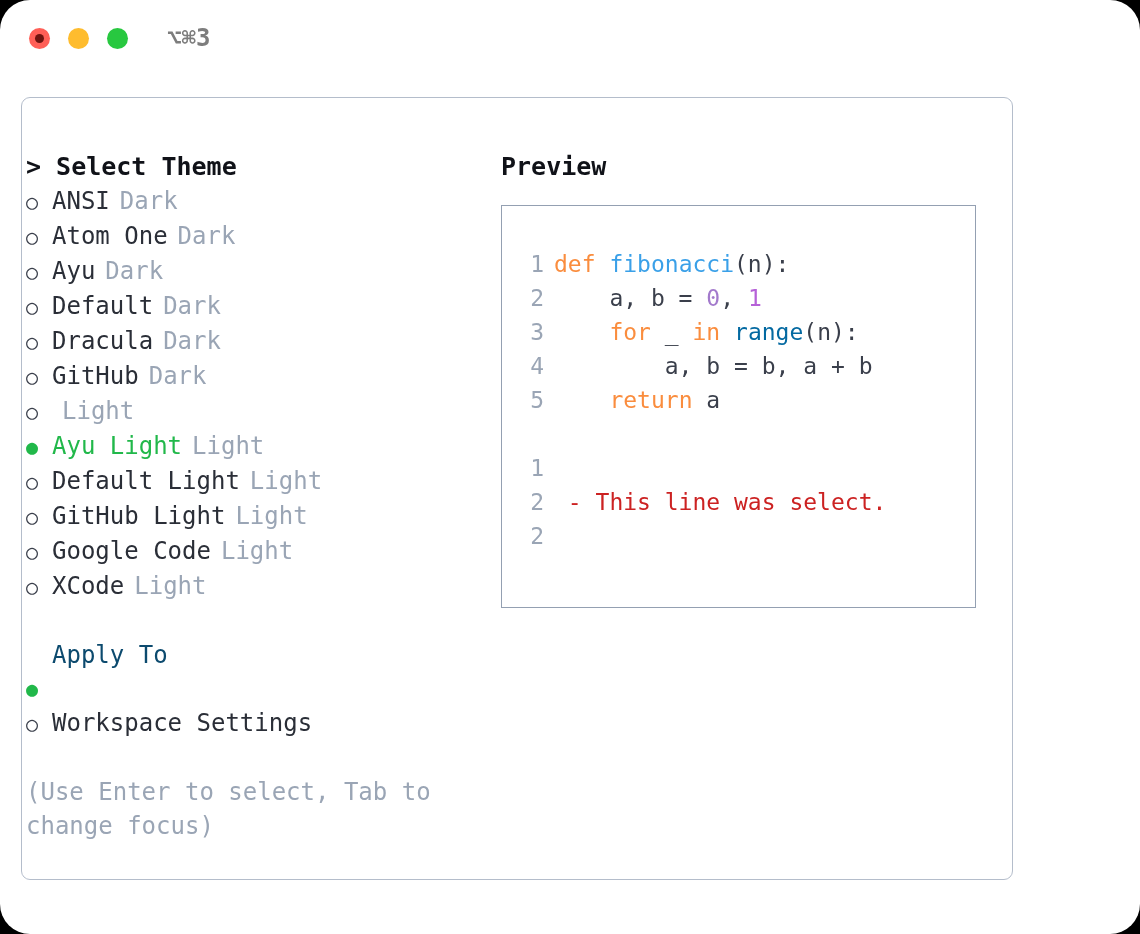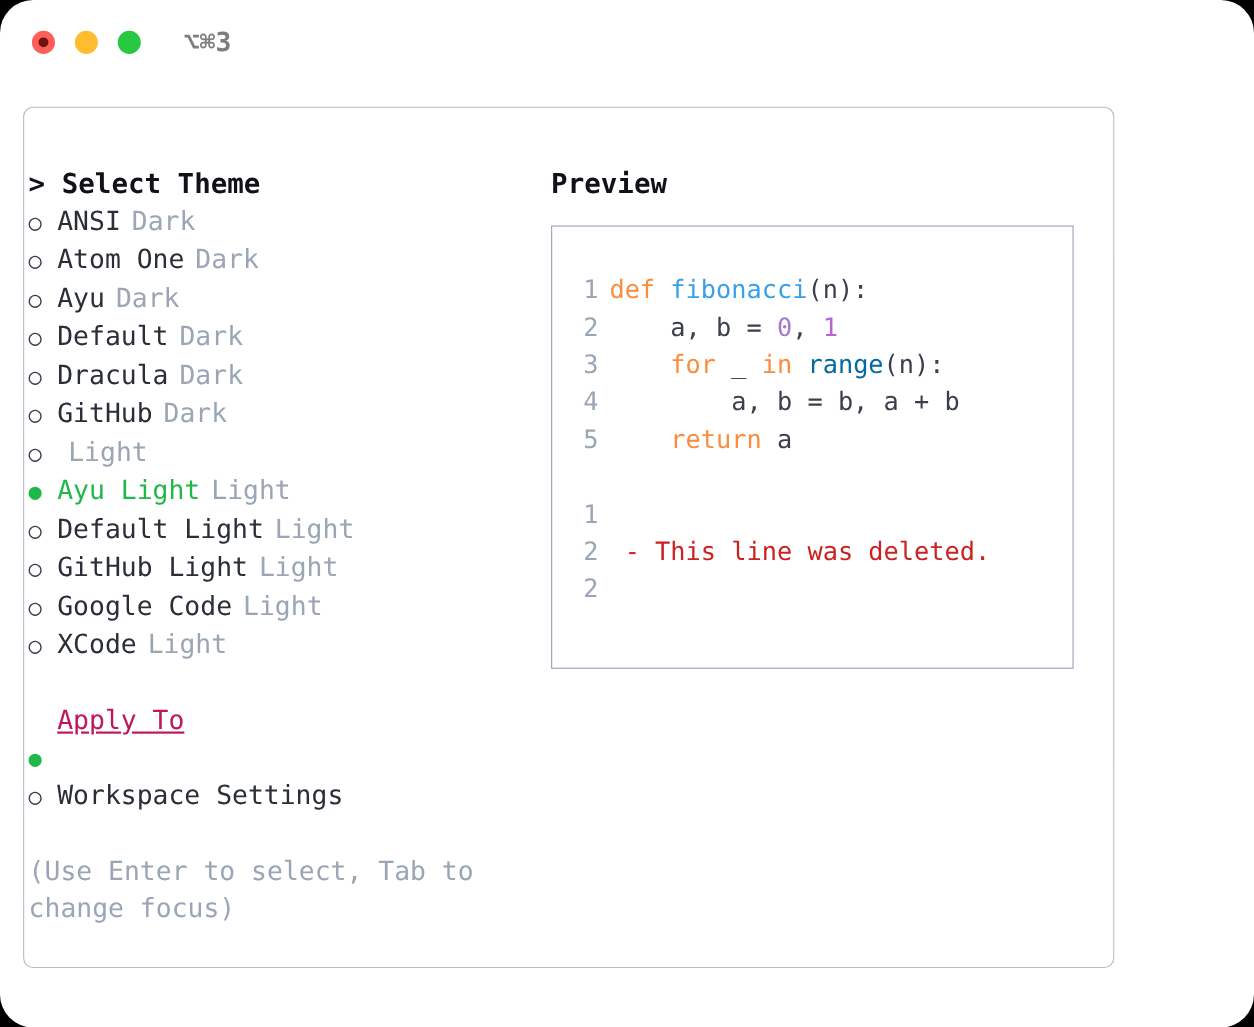--- a/index.html
+++ b/index.html
@@ -121,25 +121,24 @@
   }
   .opt .tag {
     color: #9aa5b5;
     margin-left: 10px;
   }
   .spacer-row { height: 34px; }
 
   .apply-header {
     font-family: "DejaVu Sans Mono", monospace;
     font-size: 24px;
-    color: #be185d;
+    color: #0c4a6e;
     line-height: 34px;
     padding-left: 26px;
     white-space: pre;
-    text-decoration: underline;
   }
 
   .hint {
     margin-top: 34px;
     font-family: "DejaVu Sans Mono", monospace;
     font-size: 24px;
     color: #9aa5b5;
     line-height: 34px;
     width: 410px;
     white-space: pre-wrap;
@@ -245,20 +244,20 @@
         <div id="code-block">
             <div class="code-line"><span class="ln">1</span><span class="tok-kw">def </span><span class="tok-fn">fibonacci</span><span class="tok-txt">(n):</span></div>
             <div class="code-line"><span class="ln">2</span><span class="tok-txt">    a, b = </span><span class="tok-num">0</span><span class="tok-txt">, </span><span class="tok-num2">1</span></div>
             <div class="code-line"><span class="ln">3</span><span class="tok-txt">    </span><span class="tok-kw">for </span><span class="tok-txt">_ </span><span class="tok-kw">in </span><span class="tok-call">range</span><span class="tok-txt">(n):</span></div>
             <div class="code-line"><span class="ln">4</span><span class="tok-txt">        a, b = b, a + b</span></div>
             <div class="code-line"><span class="ln">5</span><span class="tok-txt">    </span><span class="tok-kw">return </span><span class="tok-txt">a</span></div>
           </div>
         <div class="code-blank"></div>
         <div id="diff-block">
             <div class="code-line"><span class="ln">1</span></div>
-            <div class="code-line"><span class="ln">2</span><span class="tok-del"> - This line was deleted.</span></div>
+            <div class="code-line"><span class="ln">2</span><span class="tok-del"> - This line was select.</span></div>
             <div class="code-line"><span class="ln">2</span></div>
           </div>
       </div>
     </div>
 
   </div>
 </div>
 
 </body></html>

